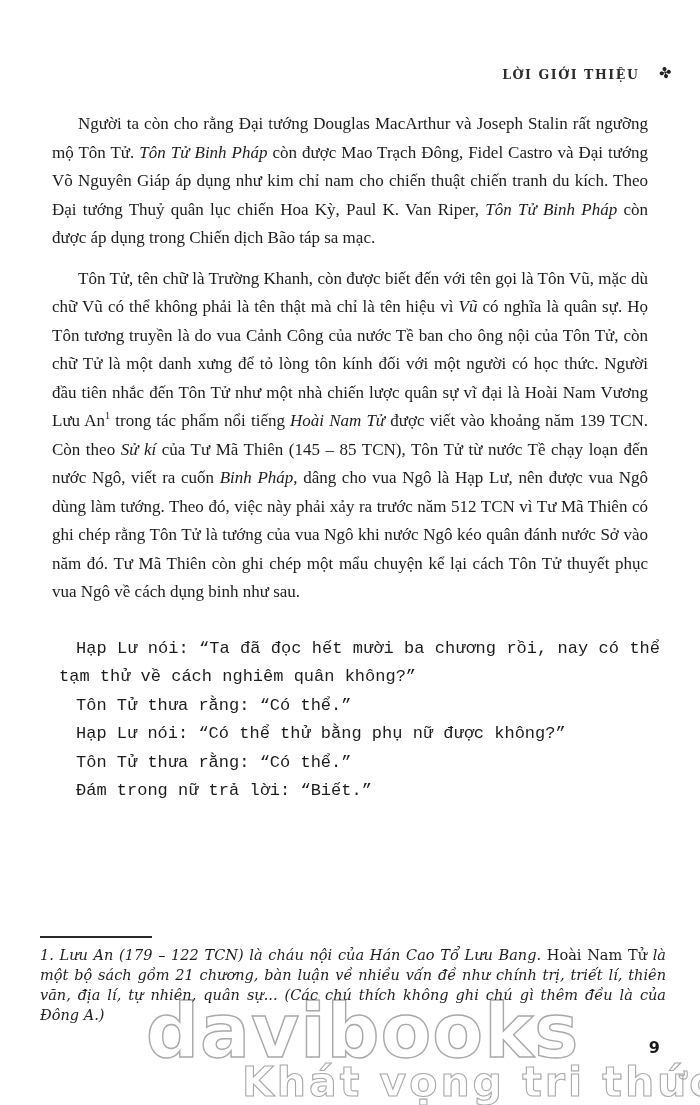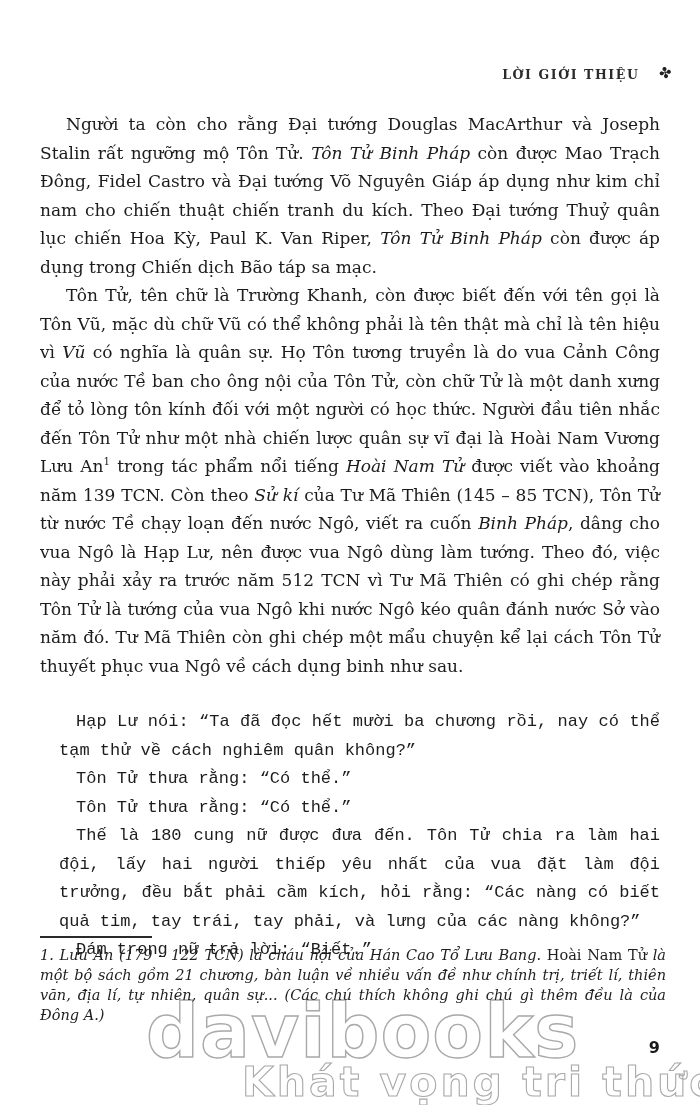--- a/index.html
+++ b/index.html
@@ -43,22 +43,23 @@
     transform: rotate(-12deg);
     display: inline-block;
   }
   .body-text {
     margin-top: 28px;
     font-size: 17px;
     line-height: 28.5px;
     text-align: justify;
   }
   .para {
-    margin: 0;
+    margin: 12px;
     text-indent: 26px;
+    font-family: Liberation Serif, serif;
   }
   .dialogue {
     margin-top: 28px;
     padding-left: 19px;
     font-family: Liberation Mono, monospace;
   }
   .dpara {
     margin: 0;
     text-indent: 17px;
   }
@@ -131,22 +132,22 @@
       <span class="ornament">✤</span>
     </div>
 
     <div class="body-text">
       <p class="para"><span>Người ta còn cho rằng Đại tướng Douglas MacArthur và Joseph Stalin rất ngưỡng mộ Tôn Tử. </span><span class="it">Tôn Tử Binh Pháp</span><span> còn được Mao Trạch Đông, Fidel Castro và Đại tướng Võ Nguyên Giáp áp dụng như kim chỉ nam cho chiến thuật chiến tranh du kích. Theo Đại tướng Thuỷ quân lục chiến Hoa Kỳ, Paul K. Van Riper, </span><span class="it">Tôn Tử Binh Pháp</span><span> còn được áp dụng trong Chiến dịch Bão táp sa mạc.</span></p>
       <p class="para"><span>Tôn Tử, tên chữ là Trường Khanh, còn được biết đến với tên gọi là Tôn Vũ, mặc dù chữ Vũ có thể không phải là tên thật mà chỉ là tên hiệu vì </span><span class="it">Vũ</span><span> có nghĩa là quân sự. Họ Tôn tương truyền là do vua Cảnh Công của nước Tề ban cho ông nội của Tôn Tử, còn chữ Tử là một danh xưng để tỏ lòng tôn kính đối với một người có học thức. Người đầu tiên nhắc đến Tôn Tử như một nhà chiến lược quân sự vĩ đại là Hoài Nam Vương Lưu An</span><span class="sup">1</span><span> trong tác phẩm nổi tiếng </span><span class="it">Hoài Nam Tử</span><span> được viết vào khoảng năm 139 TCN. Còn theo </span><span class="it">Sử kí</span><span> của Tư Mã Thiên (145 – 85 TCN), Tôn Tử từ nước Tề chạy loạn đến nước Ngô, viết ra cuốn </span><span class="it">Binh Pháp</span><span>, dâng cho vua Ngô là Hạp Lư, nên được vua Ngô dùng làm tướng. Theo đó, việc này phải xảy ra trước năm 512 TCN vì Tư Mã Thiên có ghi chép rằng Tôn Tử là tướng của vua Ngô khi nước Ngô kéo quân đánh nước Sở vào năm đó. Tư Mã Thiên còn ghi chép một mẩu chuyện kể lại cách Tôn Tử thuyết phục vua Ngô về cách dụng binh như sau.</span></p>
 
       <div class="dialogue">
         <p class="dpara"><span>Hạp Lư nói: “Ta đã đọc hết mười ba chương rồi, nay có thể tạm thử về cách nghiêm quân không?”</span></p>
         <p class="dpara"><span>Tôn Tử thưa rằng: “Có thể.”</span></p>
+        <p class="dpara"><span>Hạp Lư nói: “Có thể thử bằng phụ nữ được không?”</span></p>
         <p class="dpara"><span>Tôn Tử thưa rằng: “Có thể.”</span></p>
-        <p class="dpara"><span>Thế là 180 cung nữ được đưa đến. Tôn Tử chia ra làm hai đội, lấy hai người thiếp yêu nhất của vua đặt làm đội trưởng, đều bắt phải cầm kích, hỏi rằng: “Các nàng có biết quả tim, tay trái, tay phải, và lưng của các nàng không?”</span></p>
         <p class="dpara"><span>Đám trong nữ trả lời: “Biết.”</span></p>
       </div>
     </div>
   </div>
 
   <div class="footnote">
     <div class="footnote-rule"></div>
     <p class="footnote-text"><span>1. Lưu An (179 – 122 TCN) là cháu nội của Hán Cao Tổ Lưu Bang. </span><span class="rm">Hoài Nam Tử</span><span> là một bộ sách gồm 21 chương, bàn luận về nhiều vấn đề như chính trị, triết lí, thiên văn, địa lí, tự nhiên, quân sự... (Các chú thích không ghi chú gì thêm đều là của Đông A.)</span></p>
   </div>
 

